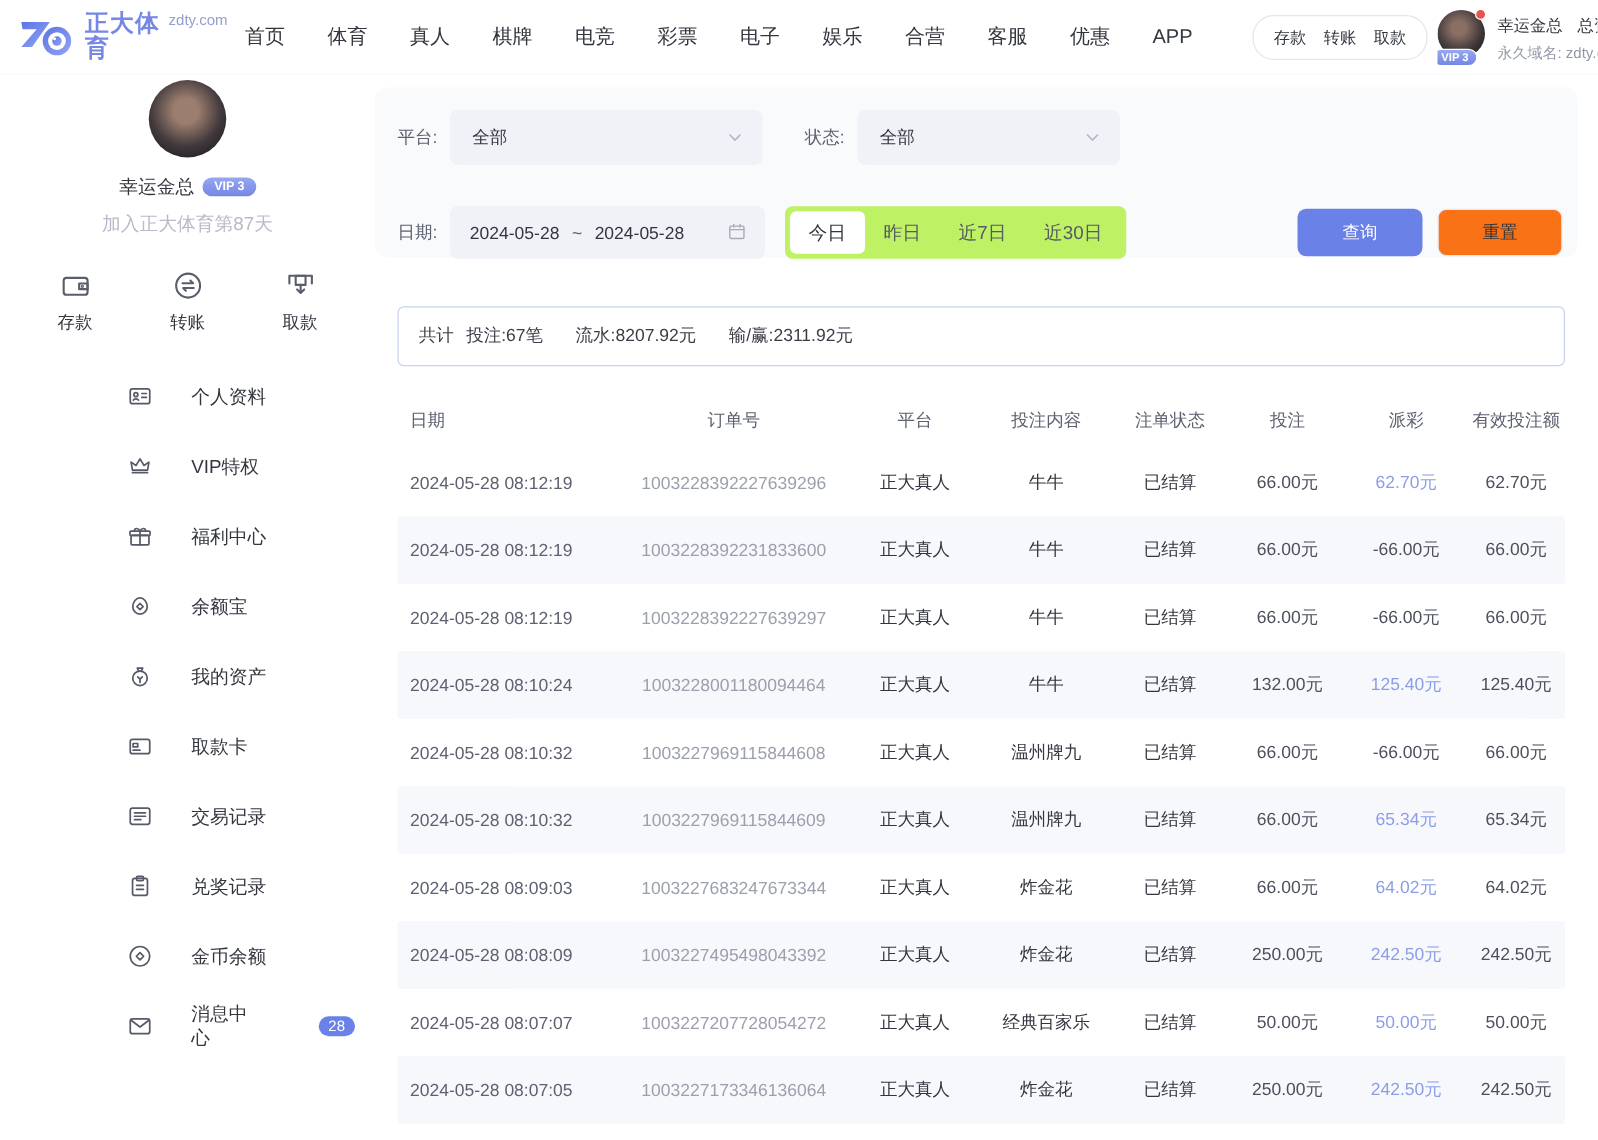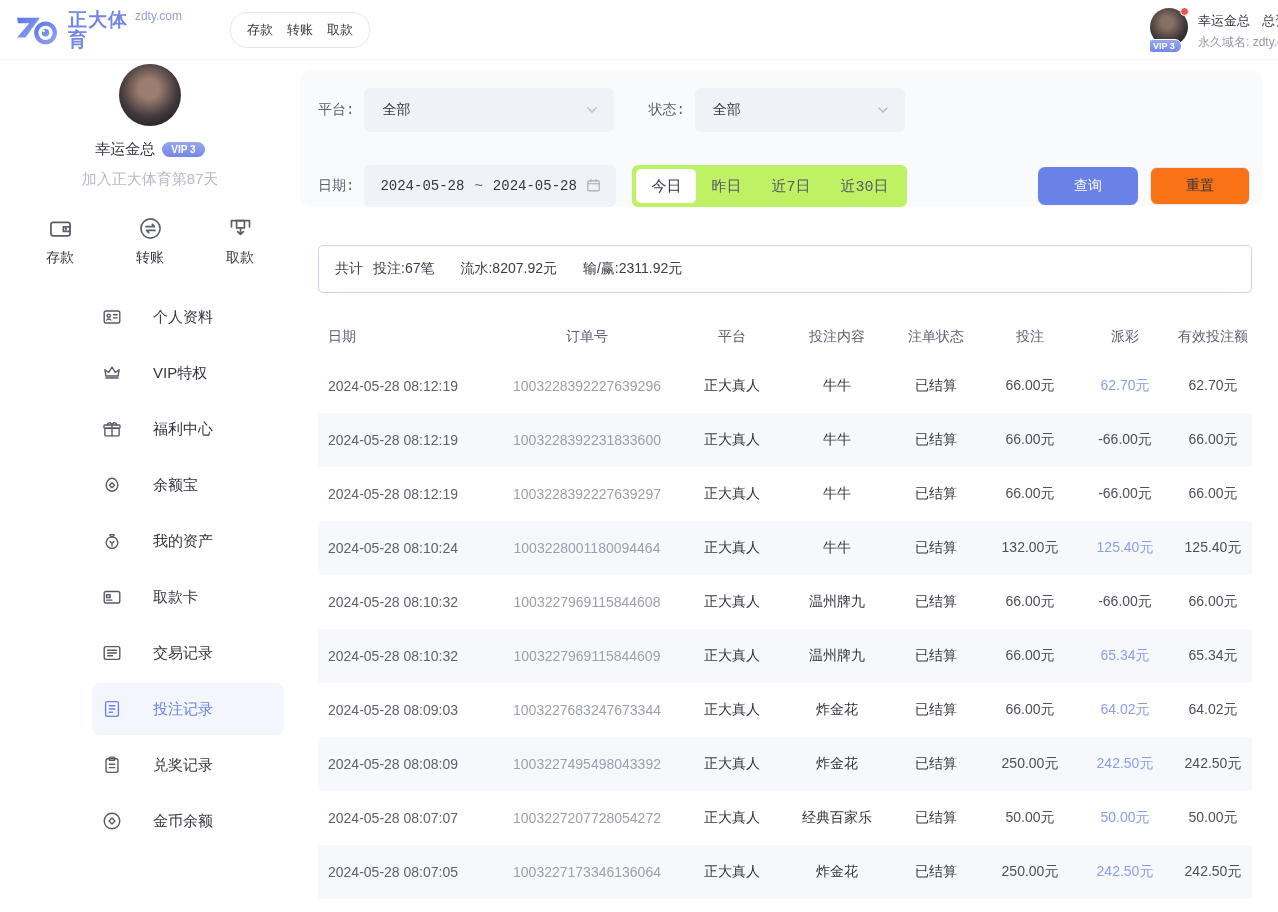--- a/index.html
+++ b/index.html
@@ -51,21 +51,21 @@
     border-radius:8px; padding-left:9px; cursor:pointer; color:#33363f; font-size:15px; }
   .menu-item svg { width:22px; height:22px; stroke:#565a66; flex:none; }
   .menu-item.active { background:#f4f6fd; color:#6a82e8; }
   .menu-item.active svg { stroke:#6a82e8; }
   .menu-badge { margin-left:16px; background:#6a82e8; color:#fff; font-size:12px; border-radius:9px;
     padding:1px 8px; }
 
   
   .main { position:absolute; top:60px; left:300px; width:978px; height:852px; background:#fff; }
   .filter-card { position:absolute; top:10px; left:0; width:962px; height:136px;
-    background:#f9fafc; border-radius:10px;font-family:Liberation Mono, monospace; }
+    background:#f9fafc; border-radius:10px; }
   .filter-row1 { position:absolute; top:18px; left:18px; right:18px; height:44px;
     display:flex; align-items:center; }
   .filter-row2 { position:absolute; top:95px; left:18px; right:12px; height:42px;
     display:flex; align-items:center; }
   .f-label { font-size:14px; color:#5d6170; margin-right:10px; white-space:nowrap; }
   .select { height:44px; background:#f1f2f7; border-radius:6px; display:flex; align-items:center;
     padding:0 14px 0 18px; font-size:14px; color:#33363f; cursor:pointer; }
   .select .sel-val { flex:1; }
   .select svg { width:16px; height:16px; stroke:#b4b8c4; }
   .sel-platform { width:250px; margin-right:34px; }
@@ -125,20 +125,34 @@
       <circle cx="33" cy="23" r="12" fill="url(#lg)"></circle>
       <circle cx="33" cy="23" r="7.5" fill="#fff"></circle>
       <circle cx="33" cy="23" r="4" fill="url(#lg)"></circle>
       <circle cx="31" cy="21" r="1.3" fill="#fff"></circle>
     </svg>
     <div class="logo-text">
       <span class="logo-title">正大体育</span>
       <span class="logo-domain">zdty.com</span>
     </div>
   </div>
+  <div class="nav-menu" id="nav-menu">
+      <div class="nav-item">首页</div>
+      <div class="nav-item">体育</div>
+      <div class="nav-item">真人</div>
+      <div class="nav-item">棋牌</div>
+      <div class="nav-item">电竞</div>
+      <div class="nav-item">彩票</div>
+      <div class="nav-item">电子</div>
+      <div class="nav-item">娱乐</div>
+      <div class="nav-item">合营</div>
+      <div class="nav-item">客服</div>
+      <div class="nav-item">优惠</div>
+      <div class="nav-item">APP</div>
+    </div>
   <div class="wallet-pill" id="wallet-pill">
       <span>存款</span>
       <span>转账</span>
       <span>取款</span>
     </div>
   <div class="user-chip">
     <div class="user-avatar-wrap">
       <div class="user-avatar"></div>
       <div class="user-dot"></div>
       <div class="user-vip">VIP 3</div>
@@ -231,41 +245,42 @@
         </svg>
         <span>取款卡</span>
       </div>
       <div class="menu-item">
         <svg class="" viewBox="0 0 24 24" fill="none" stroke-width="1.5" stroke-linecap="round" stroke-linejoin="round">
           <rect x="3.5" y="5" width="17" height="14" rx="2"></rect>
           <path d="M7.2 9h9.6M7.2 12h9.6M7.2 15h5.5"></path>
         </svg>
         <span>交易记录</span>
       </div>
-      <div class="menu-item active">
-        <svg class="" viewBox="0 0 24 24" fill="none" stroke-width="1.5" stroke-linecap="round" stroke-linejoin="round">
-          <rect x="5" y="4" width="14" height="16" rx="2"></rect>
-          <path d="M9 8.5h6M9 12h6M9 15.5h3.5"></path>
-        </svg>
-        <span>投注记录</span>
-      </div>
       <div class="menu-item">
         <svg class="" viewBox="0 0 24 24" fill="none" stroke-width="1.5" stroke-linecap="round" stroke-linejoin="round">
           <rect x="5.5" y="5.2" width="13" height="14.8" rx="2"></rect>
           <rect x="9" y="3.4" width="6" height="3.6" rx="1"></rect>
           <path d="M9 11.2h6M9 14.8h6"></path>
         </svg>
         <span>兑奖记录</span>
       </div>
       <div class="menu-item">
         <svg class="" viewBox="0 0 24 24" fill="none" stroke-width="1.5" stroke-linecap="round" stroke-linejoin="round">
           <circle cx="12" cy="12" r="8.5"></circle>
           <path d="M12 8.8l3.2 3.2-3.2 3.2-3.2-3.2z"></path>
         </svg>
         <span>金币余额</span>
+      </div>
+      <div class="menu-item">
+        <svg class="" viewBox="0 0 24 24" fill="none" stroke-width="1.5" stroke-linecap="round" stroke-linejoin="round">
+          <rect x="3.5" y="5.5" width="17" height="13" rx="2"></rect>
+          <path d="M4.5 7l7.5 5.6L19.5 7"></path>
+        </svg>
+        <span>消息中心</span>
+        <span class="menu-badge">28</span>
       </div>
       <div class="menu-item"></div>
     </div>
 </div>
 
 <div class="main">
   <div class="filter-card">
     <div class="filter-row1">
       <span class="f-label">平台:</span>
       <div class="select sel-platform">

